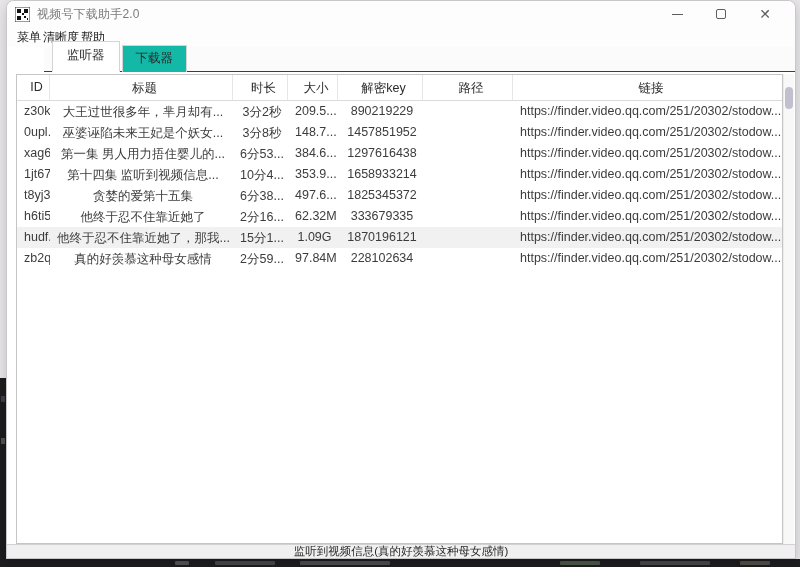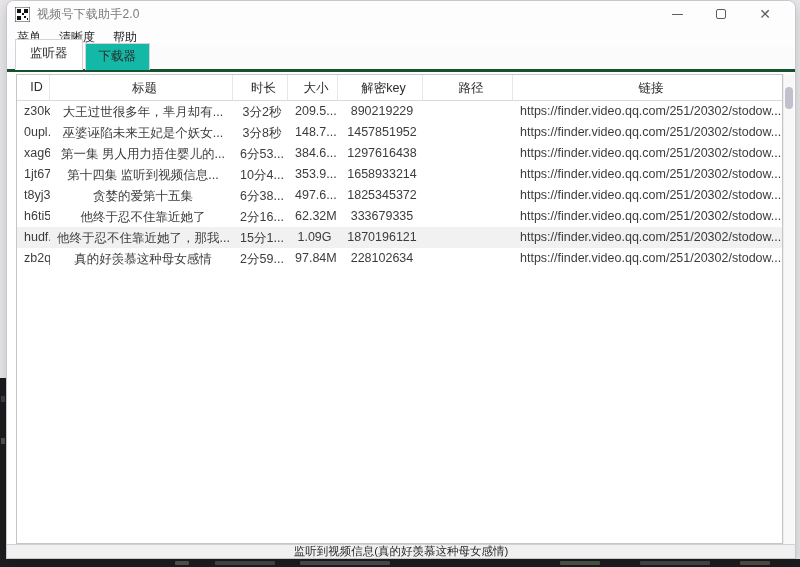--- a/index.html
+++ b/index.html
@@ -45,32 +45,33 @@
     width:44px; height:26px; display:flex; align-items:center; justify-content:center;
     color:#5e5e5e; font-size:13px; cursor:default;
   }
   .win-btn.min span { display:block; width:11px; height:0; border-top:1px solid #5e5e5e; }
   .win-btn.max span { display:block; width:10px; height:10px; border:1px solid #5e5e5e; border-radius:2px; }
   .win-btn.close { font-size:14px; }
 
   .menubar {
     height:20px; flex:0 0 20px;
     display:flex; align-items:center;
-    padding:0 10px; gap:18px;
+    padding:0 10px; gap:2px;
     background:#fdfdfd;
     font-size:12px; color:#222;
   }
   .menu-item { cursor:default; }
 
   .tabstrip {
     height:25px; flex:0 0 25px;
     display:flex; align-items:flex-end;
     padding:0 0 0 8px;
-    border-bottom:3px solid #14532d;
+    border-bottom:1px solid #14532d;
     background:#fbfbfb;
+    margin-left:37px;
   }
   .tab {
     position:relative;
     font-size:12.5px; color:#2a2a2a;
     padding:4px 13px 5px 13px;
     border:1px solid #d5d3d6;
     border-bottom:none;
     background:#14b8a6;
     margin-right:2px;
     bottom:-1px;

